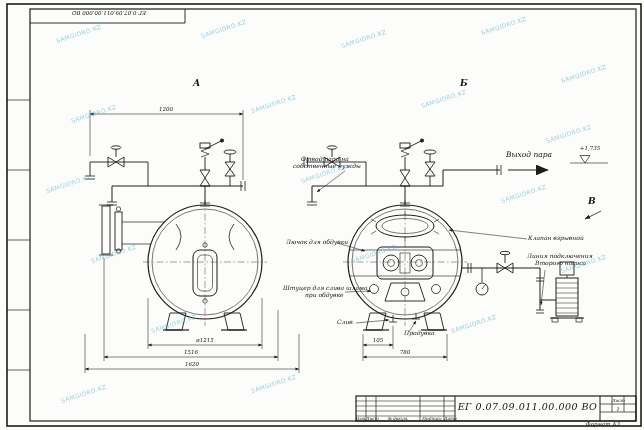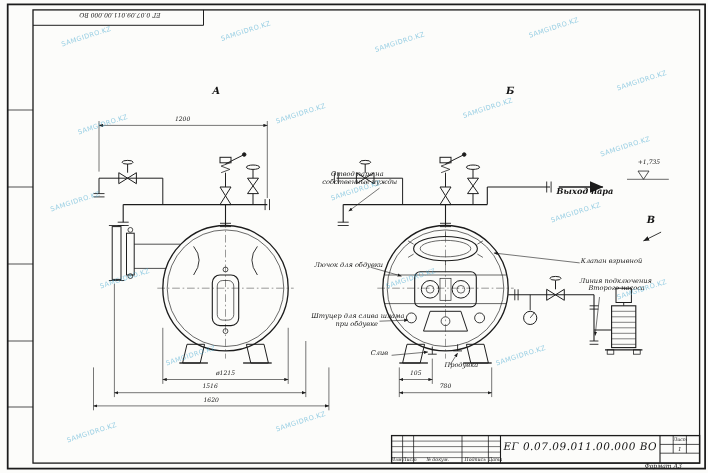--- a/index.html
+++ b/index.html
@@ -3,21 +3,21 @@
 <meta charset="utf-8">
 <style>
   html,body{margin:0;padding:0;background:#e4e4e0;}
   .sheet{position:relative;width:644px;height:430px;background:#fcfcfa;overflow:hidden;
          font-family:"DejaVu Serif",serif;color:#141414;}
   .sheet svg{position:absolute;left:0;top:0;}
   .txt{position:absolute;white-space:nowrap;font-style:italic;color:#141414;}
   .ann{font-size:6px;line-height:7px;}
   .dim{font-size:5.5px;text-align:center;}
   .view-label{font-size:9px;font-weight:bold;}
-  .steam{font-size:7.5px;font-weight:bold;margin-top:19px;}
+  .steam{font-size:7.5px;font-weight:normal;}
   .elev{font-size:5.5px;text-align:center;}
   .tb{font-size:4.3px;text-align:center;font-style:italic;}
   .tb-doc{font-size:9.5px;text-align:center;letter-spacing:.5px;font-style:italic;}
   .stamp{font-size:5.5px;text-align:center;width:150px;transform:rotate(180deg);}
   .fmt{font-size:5.5px;text-align:center;}
   .wm{position:absolute;font-family:"DejaVu Sans",sans-serif;font-size:6px;
       color:rgba(70,170,210,.55);transform:rotate(-18deg);letter-spacing:.4px;
       white-space:nowrap;pointer-events:none;}
 </style>
 </head>

